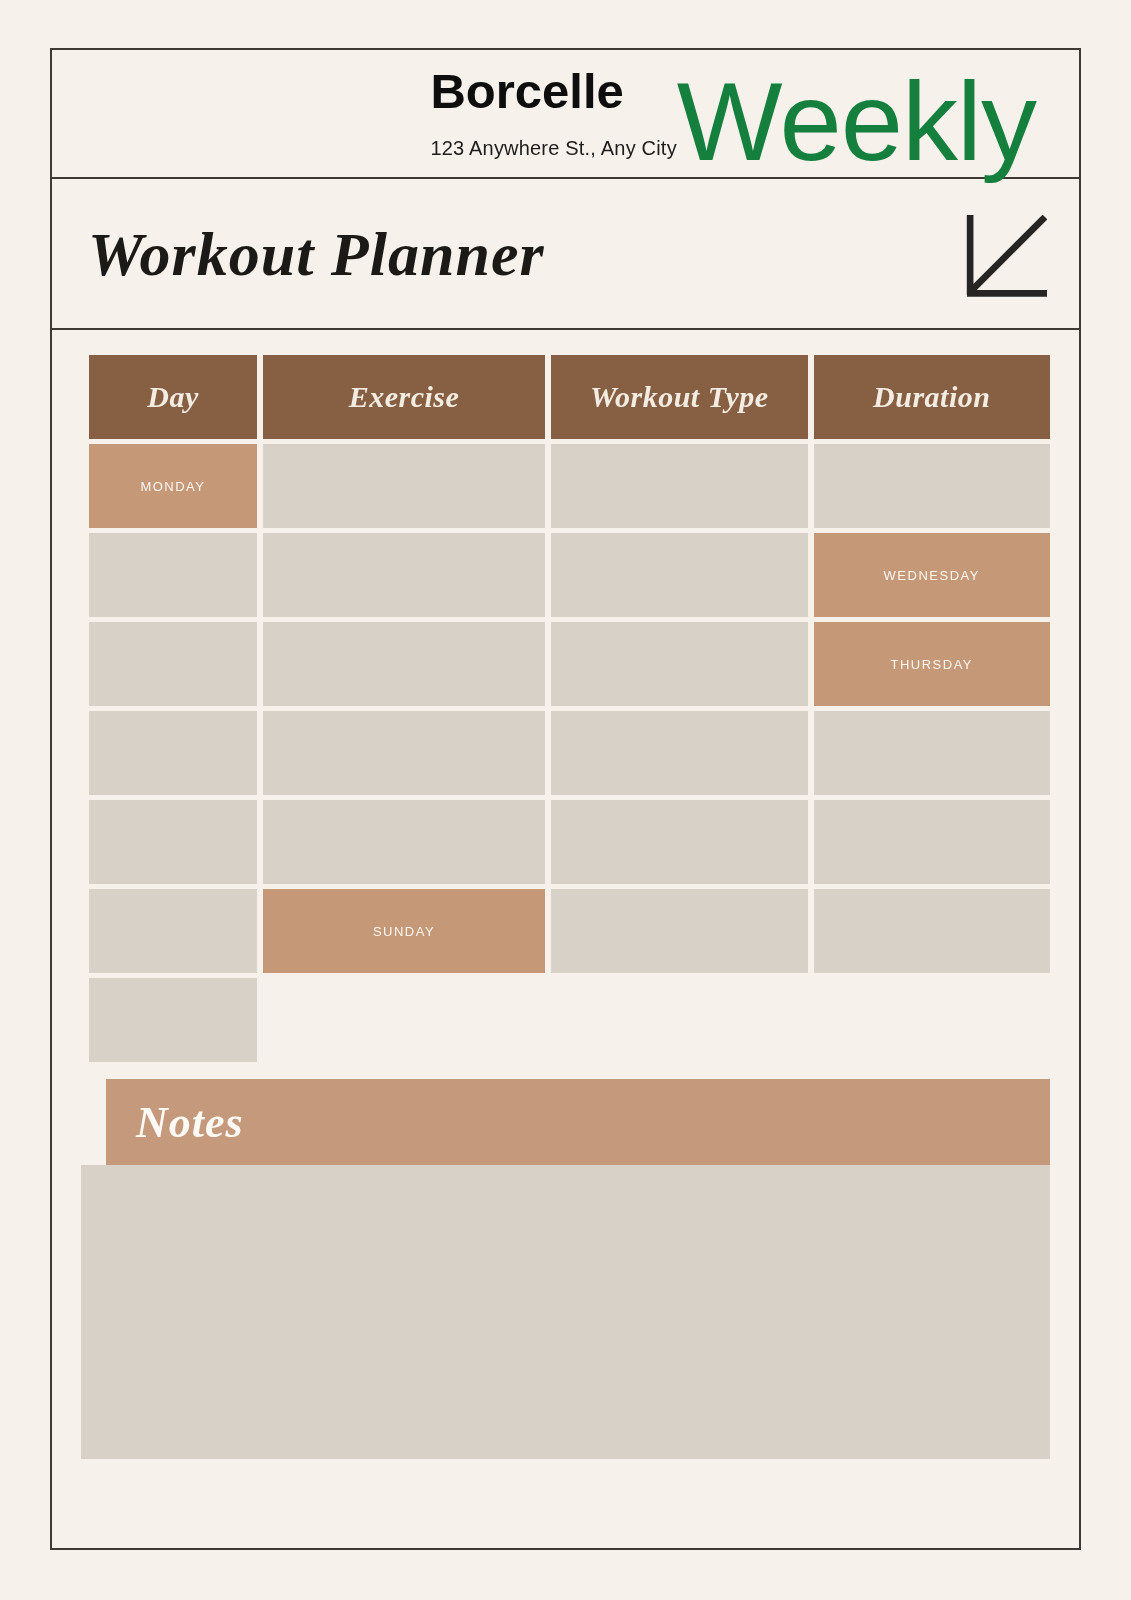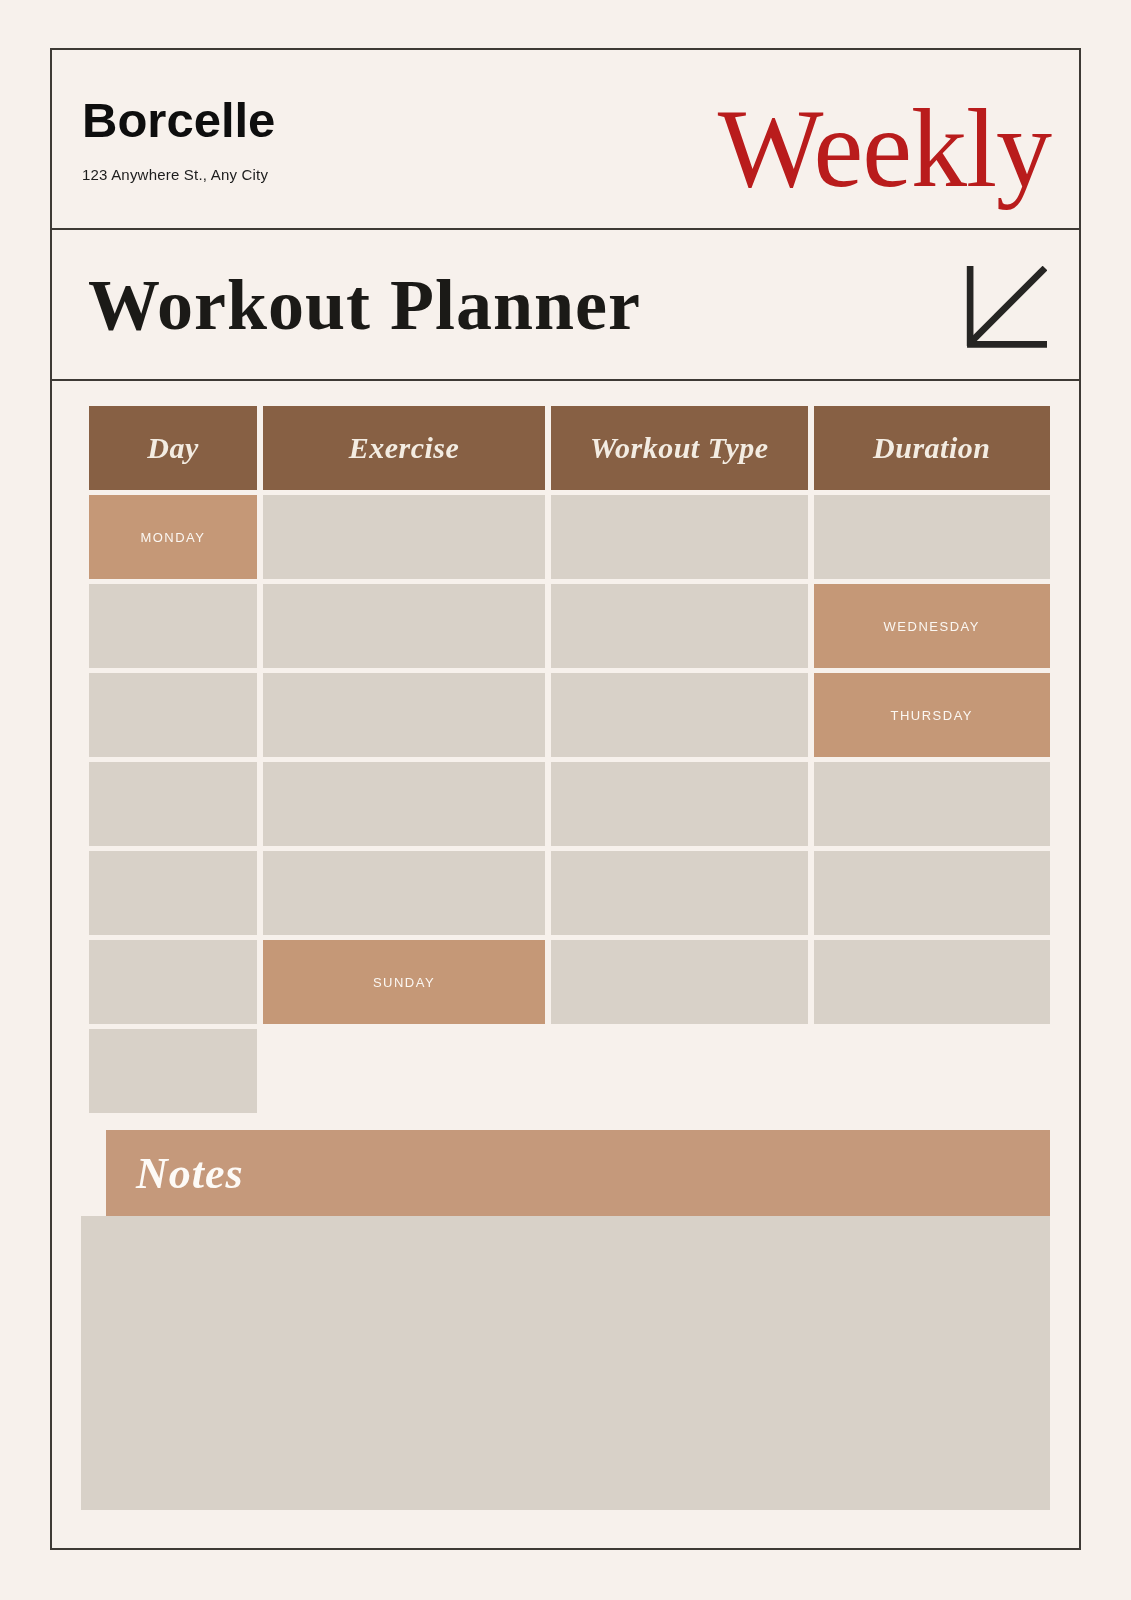--- a/index.html
+++ b/index.html
@@ -24,48 +24,48 @@
   .page{position:absolute;inset:0;}
   .frame{
     position:absolute;
     left:50px; top:48px; width:1031px; height:1502px;
     border:2px solid var(--frame-border);
     display:flex; flex-direction:column;
     background:var(--page-bg);
   }
   
   .brand-row{
-    height:180px;
+    height:129px;
     border-bottom:2px solid var(--frame-border);
-    display:flex; justify-content:space-between; align-items:center;
-    padding:0 28px 0 30px;
+    display:flex; justify-content:flex-end; align-items:center;
+    padding:0 43px 0 30px;
   }
   .brand-name{
     font-size:49px; font-weight:bold; letter-spacing:0; color:#0e0e0e;
     line-height:1;
   }
   .brand-address{
-    font-size:15px; color:#1d1d1d; margin-top:21px; letter-spacing:.2px;
+    font-size:20px; color:#1d1d1d; margin-top:21px; letter-spacing:.2px;
   }
   .weekly{
-    font-family:Liberation Serif, serif;
+    font-family:Liberation Sans, sans-serif;
     font-size:112px; line-height:.9; font-weight:500;
-    letter-spacing:-1px; padding-top:18px; color:#b91c1c;
+    letter-spacing:-1px; padding-top:18px; color:#15803d;
   }
   
   .title-row{
     height:151px;
     border-bottom:2px solid var(--frame-border);
     display:flex; justify-content:space-between; align-items:center;
     padding:0 32px 0 36px;
   }
   .main-title{
     font-family:"Liberation Serif", serif;
-    font-weight:bold;
-    font-size:72px; line-height:1; letter-spacing:1px; color:#1b1a17;
+    font-style:italic; font-weight:bold;
+    font-size:62px; line-height:1; letter-spacing:1px; color:#1b1a17;
     white-space:nowrap;
   }
   .arrow-wrap{width:82px;height:82px;flex:0 0 auto;margin-top:4px;}
   .arrow-wrap svg{width:100%;height:100%;display:block;}
   .arrow-wrap line{stroke:#262523;stroke-width:6.5;}
   
   .content{
     flex:1;
     padding:25px 29px 38px 29px;
     display:flex; flex-direction:column;

